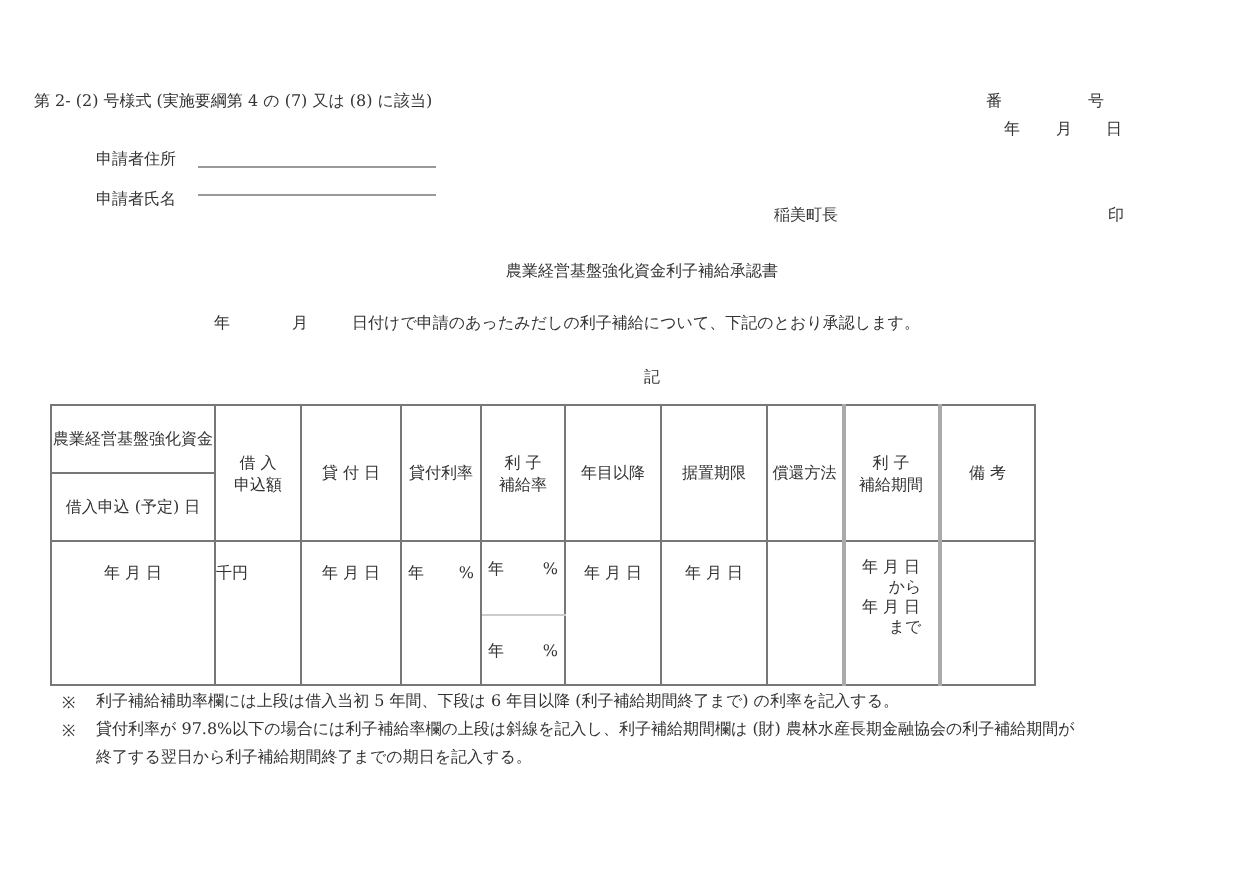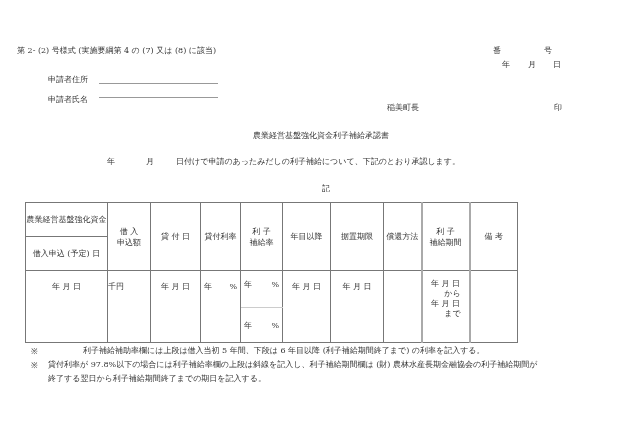--- a/index.html
+++ b/index.html
@@ -110,16 +110,16 @@
       <div style="display:flex;justify-content:space-between;padding:0 3px;">
         <span>年</span>
         <span>%</span>
       </div>
     </td>
   </tr>
 </tbody>
   </table>
 
 <div class="note" style="left:31px;top:345px;">※</div>
-<div class="note" style="left:48px;top:345px;margin-left:35px;">利子補給補助率欄には上段は借入当初 5 年間、下段は 6 年目以降 (利子補給期間終了まで) の利率を記入する。</div>
+<div class="note" style="left:48px;top:345px;">利子補給補助率欄には上段は借入当初 5 年間、下段は 6 年目以降 (利子補給期間終了まで) の利率を記入する。</div>
 <div class="note" style="left:31px;top:359px;">※</div>
 <div class="note" style="left:48px;top:359px;">貸付利率が 97.8%以下の場合には利子補給率欄の上段は斜線を記入し、利子補給期間欄は (財) 農林水産長期金融協会の利子補給期間が</div>
 <div class="note" style="left:48px;top:373px;">終了する翌日から利子補給期間終了までの期日を記入する。</div>
 
 </body></html>

